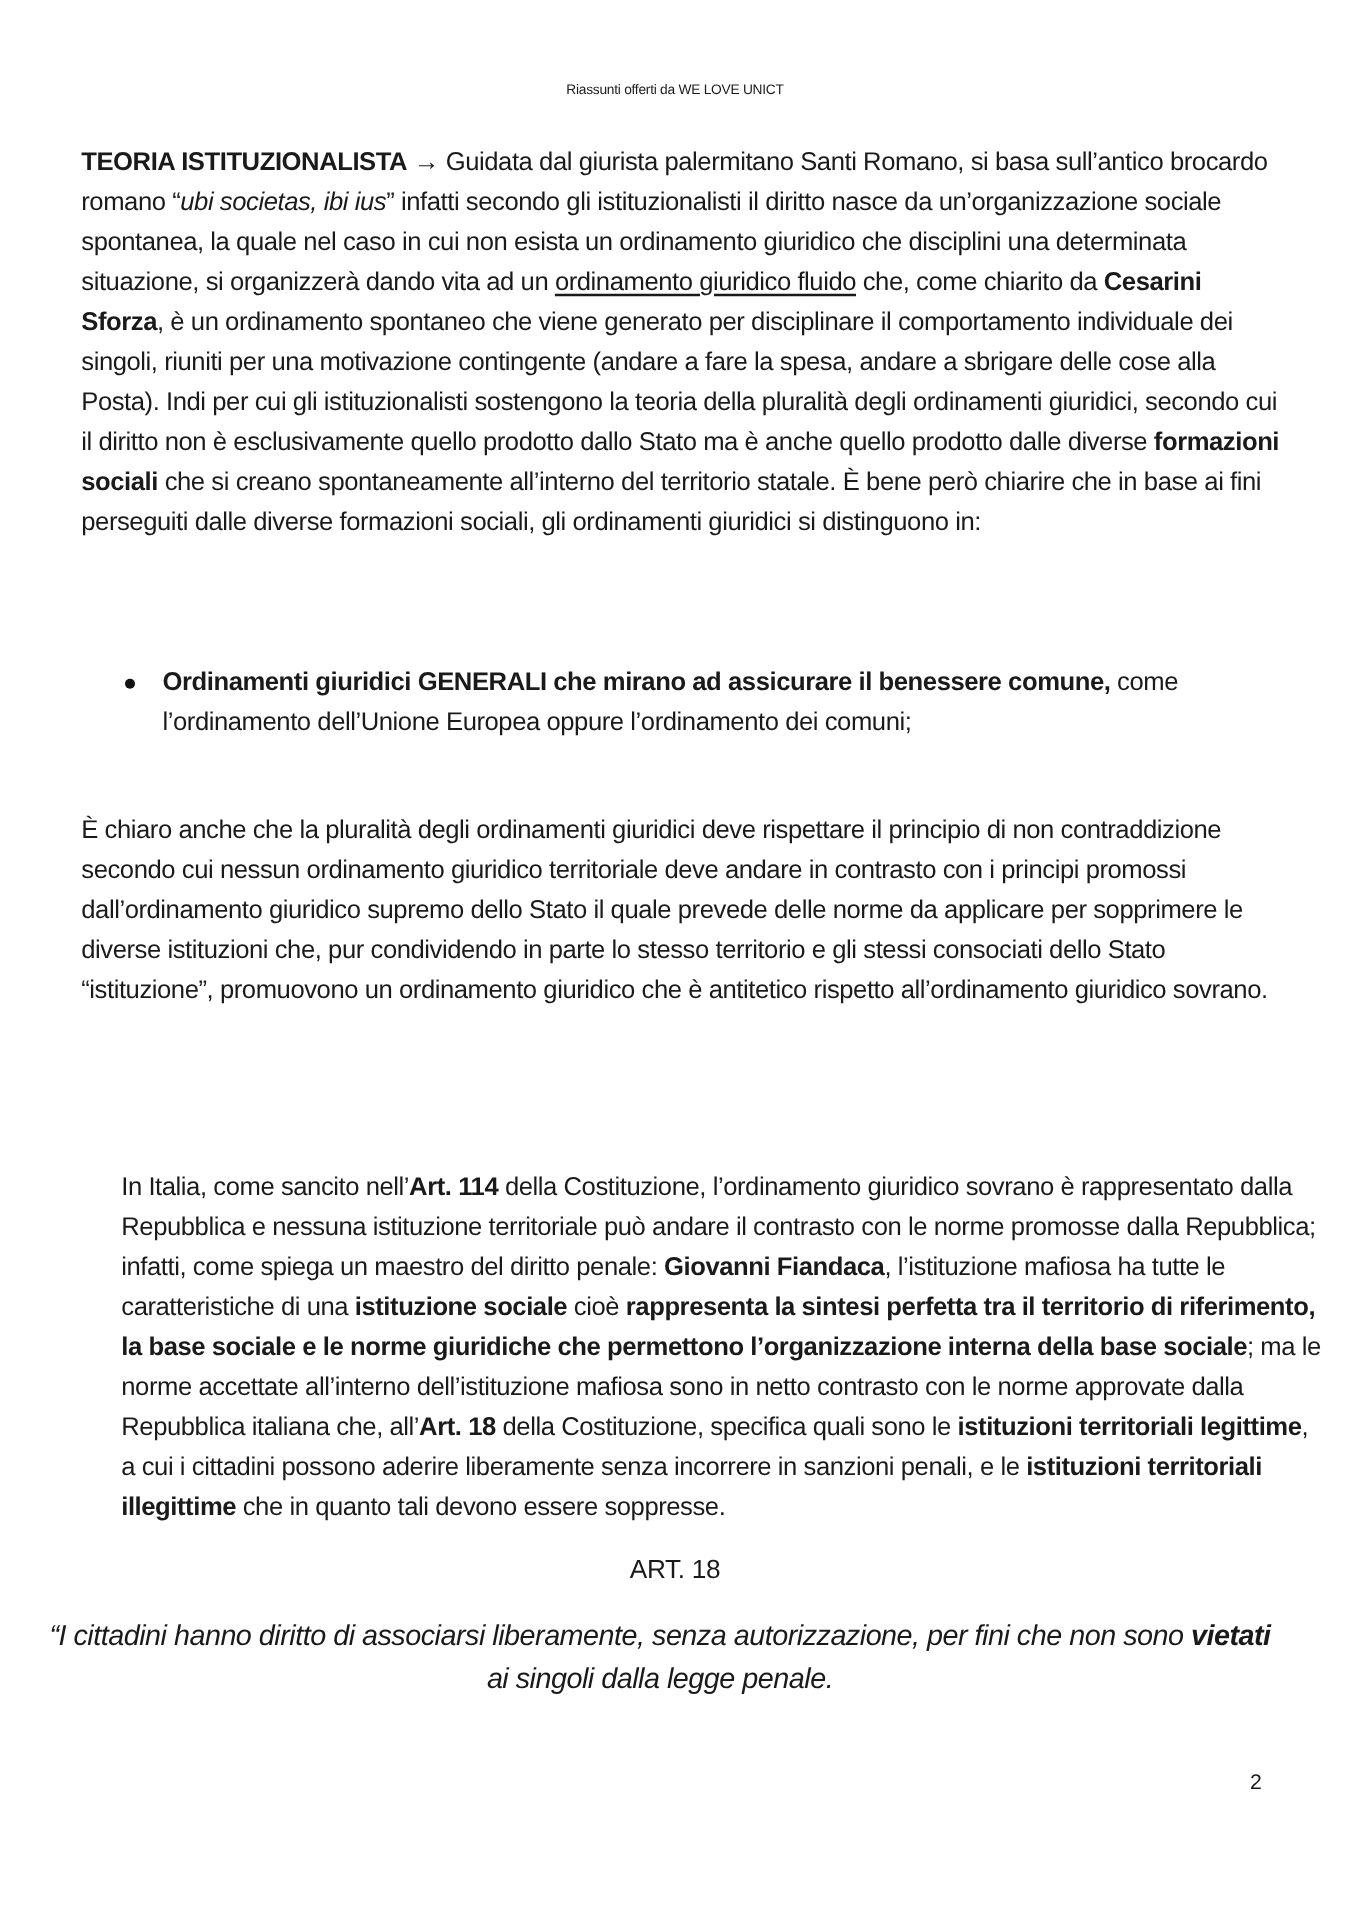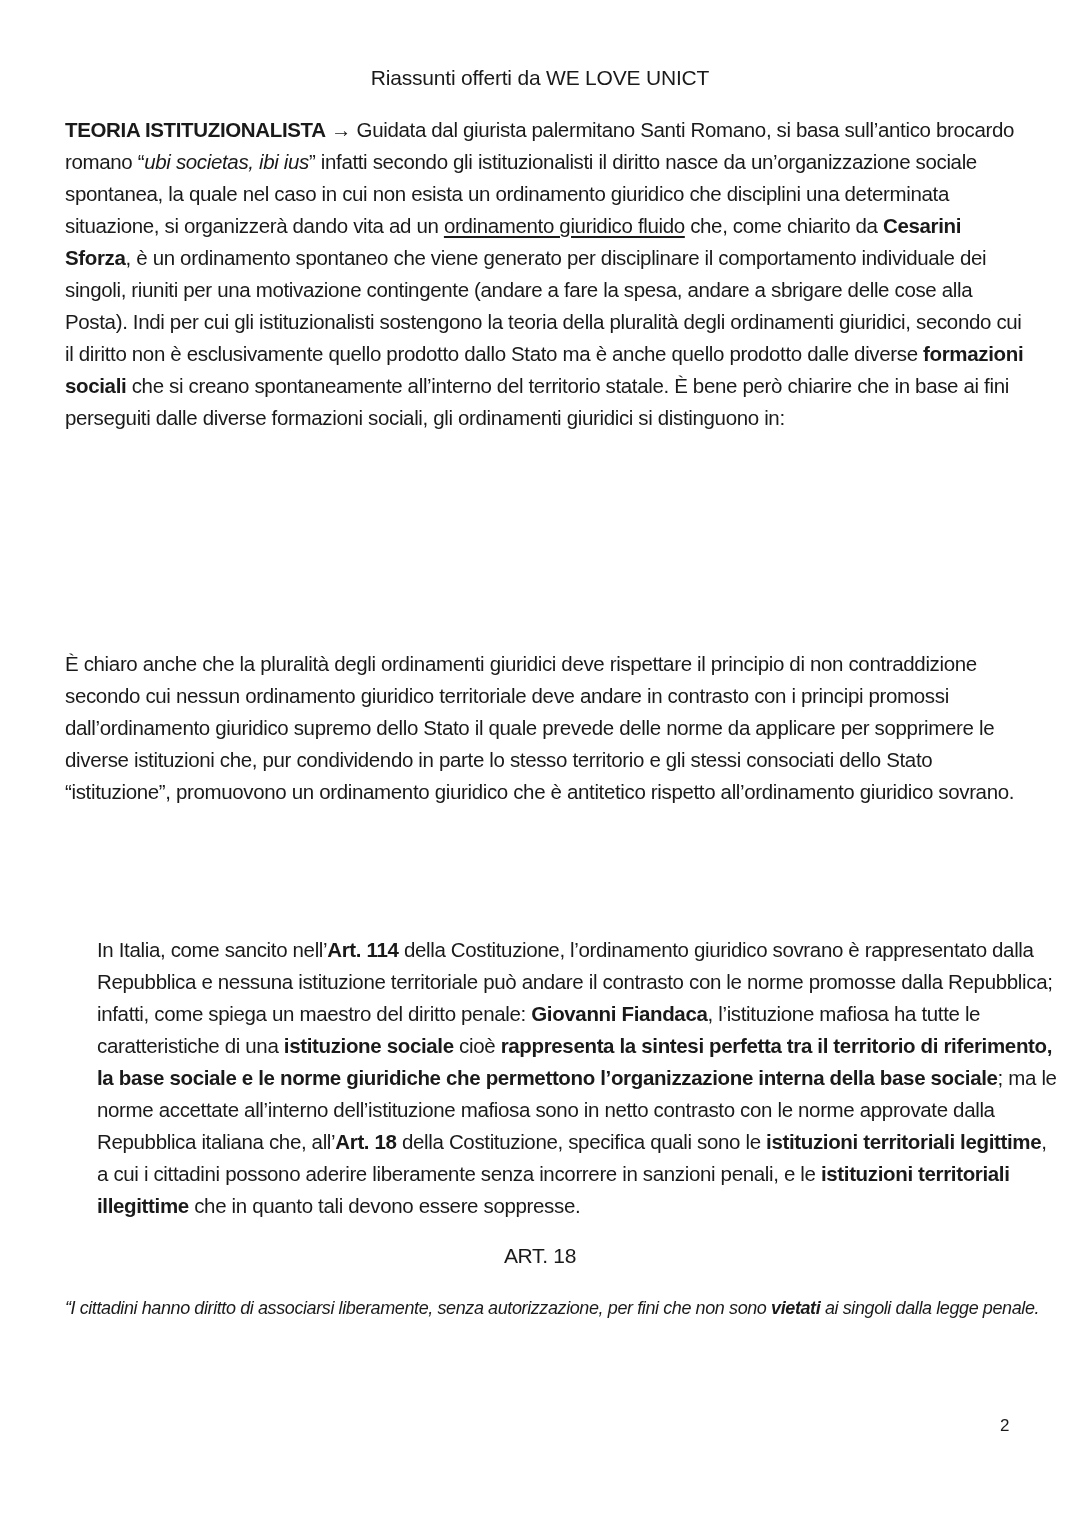--- a/index.html
+++ b/index.html
@@ -3,21 +3,21 @@
   <meta charset="utf-8">
   <style>
     html, body { margin: 0; padding: 0; background: #ffffff; }
     body {
       width: 1080px; height: 1527px; position: relative; overflow: hidden;
       font-family: "Liberation Sans", "DejaVu Sans", sans-serif;
       color: #1a1a1a;
     }
     .page-header {
       position: absolute; top: 66px; left: 0; width: 1080px;
-      text-align: center; font-size: 21px; letter-spacing: -0.2px;
+      text-align: center; font-size: 11px; letter-spacing: -0.2px;
     }
     .body-text {
       position: absolute; left: 65px; width: 960px;
       font-size: 20.5px; line-height: 32px; letter-spacing: -0.35px;
     }
     .para { margin: 0; }
     .b { font-weight: bold; }
     .i { font-style: italic; }
     .u { text-decoration: underline; text-decoration-thickness: 1.5px; text-underline-offset: 3px; }
     #p1 { top: 114px; }
@@ -28,38 +28,39 @@
       position: absolute; left: 35px; top: 13px; width: 8px; height: 8px;
       border-radius: 50%; background: #111;
     }
     #p2 { top: 648px; }
     #p3 { top: 934px; margin-left: 32px; }
     .art-title {
       position: absolute; top: 1244px; left: 0; width: 1080px; text-align: center;
       font-size: 21px; letter-spacing: -0.3px;
     }
     .quote {
-      position: absolute; top: 1292px; left: 52px; width: 1000px; text-align: center;
-      font-size: 18px; line-height: 33.5px; font-style: italic; letter-spacing: -0.4px;
+      position: absolute; top: 1292px; left: 28px; width: 1000px; text-align: center;
+      font-size: 23px; line-height: 33.5px; font-style: italic; letter-spacing: -0.4px;
     }
     .page-number {
       position: absolute; top: 1416px; left: 1000px; font-size: 17px;
     }
   </style>
 </head>
 <body>
 
 <div class="page-header">Riassunti offerti da WE LOVE UNICT</div>
 
 <div class="body-text" id="p1">
   <p class="para"><span class="b">TEORIA ISTITUZIONALISTA</span> <span class="b">→</span><span> Guidata dal giurista palermitano Santi Romano, si basa sull’antico brocardo romano “</span><span class="i">ubi societas, ibi ius</span><span>” infatti secondo gli istituzionalisti il diritto nasce da un’organizzazione sociale spontanea, la quale nel caso in cui non esista un ordinamento giuridico che disciplini una determinata situazione, si organizzerà dando vita ad un </span><span class="u">ordinamento giuridico fluido</span><span> che, come chiarito da </span><span class="b">Cesarini Sforza</span><span>, è un ordinamento spontaneo che viene generato per disciplinare il comportamento individuale dei singoli, riuniti per una motivazione contingente (andare a fare la spesa, andare a sbrigare delle cose alla Posta). Indi per cui gli istituzionalisti sostengono la teoria della pluralità degli ordinamenti giuridici, secondo cui il diritto non è esclusivamente quello prodotto dallo Stato ma è anche quello prodotto dalle diverse </span><span class="b">formazioni sociali</span><span> che si creano spontaneamente all’interno del territorio statale. È bene però chiarire che in base ai fini perseguiti dalle diverse formazioni sociali, gli ordinamenti giuridici si distinguono in:</span></p>
 </div>
 
 <div class="body-text" id="list">
   <ul class="bullets">
+    <li><span class="dot"></span><span class="b">Ordinamenti giuridici GENERALI che mirano ad assicurare il benessere comune,</span><span> come l’ordinamento dell’Unione Europea oppure l’ordinamento dei comuni;</span></li>
   </ul>
 </div>
 
 <div class="body-text" id="p2">
   <p class="para">È chiaro anche che la pluralità degli ordinamenti giuridici deve rispettare il principio di non contraddizione secondo cui nessun ordinamento giuridico territoriale deve andare in contrasto con i principi promossi dall’ordinamento giuridico supremo dello Stato il quale prevede delle norme da applicare per sopprimere le diverse istituzioni che, pur condividendo in parte lo stesso territorio e gli stessi consociati dello Stato “istituzione”, promuovono un ordinamento giuridico che è antitetico rispetto all’ordinamento giuridico sovrano.</p>
 </div>
 
 <div class="body-text" id="p3">
   <p class="para"><span>In Italia, come sancito nell’</span><span class="b">Art. 114</span><span> della Costituzione, l’ordinamento giuridico sovrano è rappresentato dalla Repubblica e nessuna istituzione territoriale può andare il contrasto con le norme promosse dalla Repubblica; infatti, come spiega un maestro del diritto penale: </span><span class="b">Giovanni Fiandaca</span><span>, l’istituzione mafiosa ha tutte le caratteristiche di una </span><span class="b">istituzione sociale</span><span> cioè </span><span class="b">rappresenta la sintesi perfetta tra il territorio di riferimento, la base sociale e le norme giuridiche che permettono l’organizzazione interna della base sociale</span><span>; ma le norme accettate all’interno dell’istituzione mafiosa sono in netto contrasto con le norme approvate dalla Repubblica italiana che, all’</span><span class="b">Art. 18</span><span> della Costituzione, specifica quali sono le </span><span class="b">istituzioni territoriali legittime</span><span>, a cui i cittadini possono aderire liberamente senza incorrere in sanzioni penali, e le </span><span class="b">istituzioni territoriali illegittime</span><span> che in quanto tali devono essere soppresse.</span></p>
 </div>

